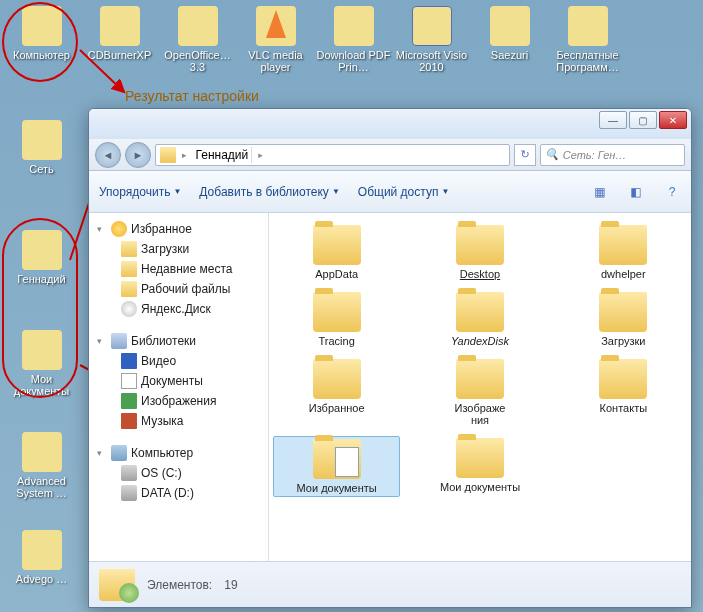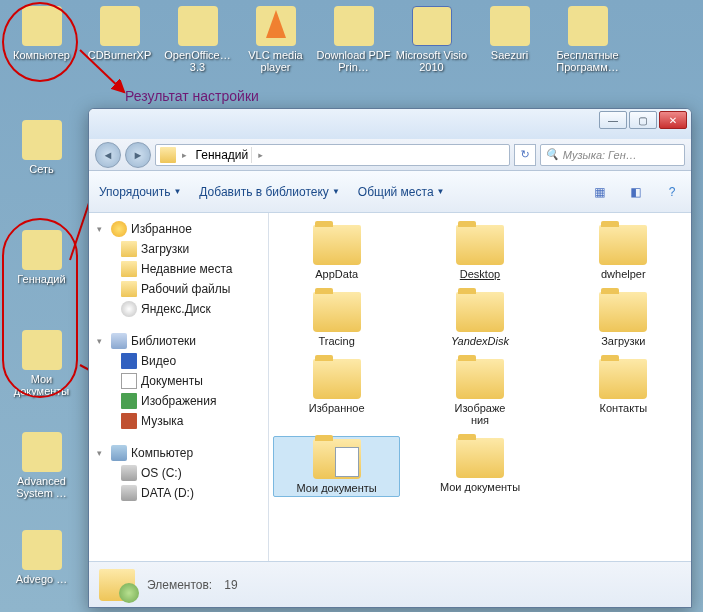--- a/index.html
+++ b/index.html
@@ -49,21 +49,21 @@
 
 
 .anno-circle {
   position: absolute;
   border: 2px solid #d00000;
   border-radius: 50%;
   background: transparent;
 }
 .anno-text {
   position: absolute;
-  color: #701a75;
+  color: #a16207;
   font-size: 14px;
 }
 .anno-arrow {
   position: absolute;
   stroke: #d00000;
   fill: #d00000;
 }
 
 
 .explorer {
@@ -348,35 +348,35 @@
     <div class="nav-fwd">►</div>
     <div class="addr">
       <span class="mini-ic mini-folder" style="width:16px;height:16px"></span>
       <span class="chev">▸</span>
       <span class="seg">Геннадий</span>
       <span class="chev">▸</span>
     </div>
     <div class="refresh-btn">↻</div>
     <div class="search">
       <span style="margin-right:4px;color:#4a70c0">🔍</span>
-      <span>Музыка: Ген…</span>
+      <span>Сеть: Ген…</span>
     </div>
   </div>
 
   <div class="toolbar">
     <div class="tb-item">
       <span>Упорядочить</span>
       <span class="drop">▼</span>
     </div>
     <div class="tb-item">
       <span>Добавить в библиотеку</span>
       <span class="drop">▼</span>
     </div>
     <div class="tb-item">
-      <span>Общий места</span>
+      <span>Общий доступ</span>
       <span class="drop">▼</span>
     </div>
     <div class="spacer"></div>
     <div class="tb-icon">▦</div>
     <div class="tb-icon">◧</div>
     <div class="tb-icon" style="color:#3a80d0">?</div>
   </div>
 
   <div class="body">
     <div class="navpane">

